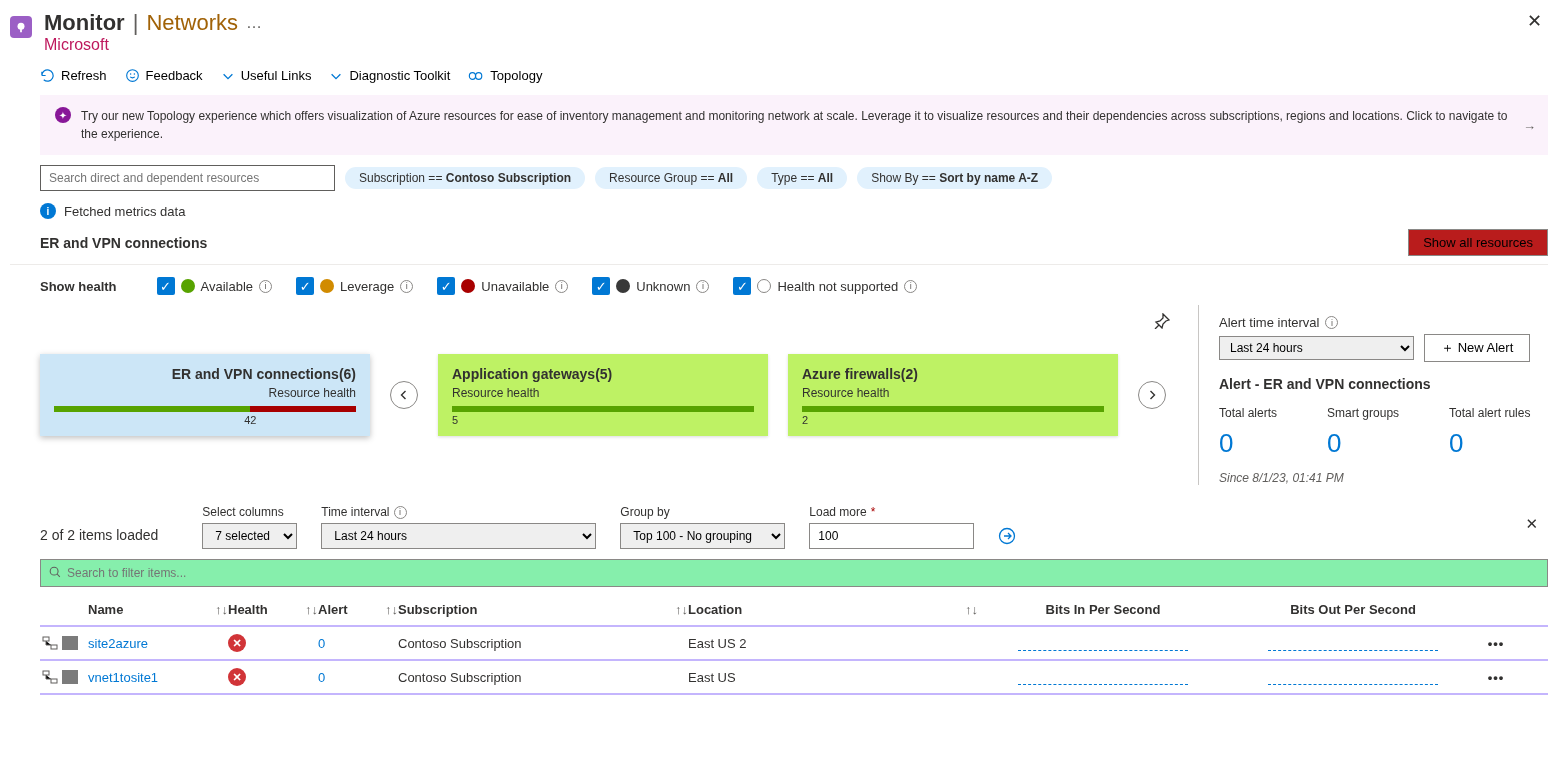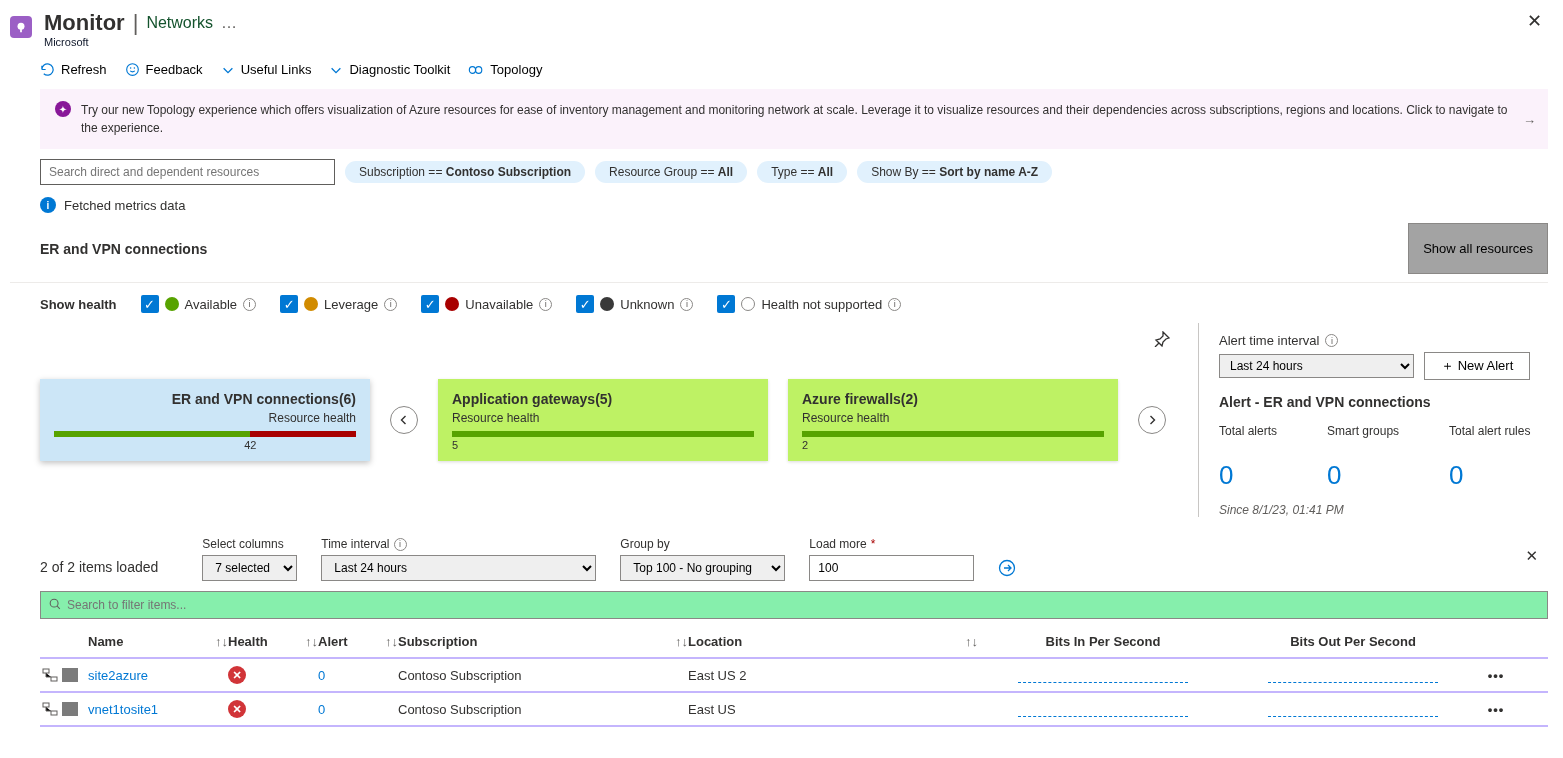--- a/index.html
+++ b/index.html
@@ -5,23 +5,23 @@
 * { box-sizing: border-box; margin: 0; padding: 0; font-family: "Segoe UI", sans-serif; }
 body { font-size: 13px; color: #323130; background: #fff; }
 .page { width: 1563px; height: 758px; position: relative; padding: 10px 15px 0 10px; overflow: hidden; }
 .header { display: flex; align-items: flex-start; gap: 10px; position: relative; }
 .app-icon { width: 22px; height: 22px; background: #9b5fc5; border-radius: 4px; display: flex; align-items: center; justify-content: center; margin-top: 6px; margin-right: 2px; }
 .app-icon svg { width: 14px; height: 14px; }
 .title-area { flex: 1; }
 .title-line { display: flex; align-items: center; gap: 8px; }
 .title-main { font-size: 22px; font-weight: 600; }
 .title-sep { font-size: 22px; color: #605e5c; font-weight: 300; }
-.title-sub { font-size: 16px; color: #14532d; font-weight: 400; text-align: center; }
+.title-sub { font-size: 22px; color: #a16207; font-weight: 400; text-align: center; }
 .title-more { font-size: 16px; color: #605e5c; cursor: pointer; }
-.subtitle { font-size: 11px; color: #0f172a; }
+.subtitle { font-size: 16px; color: #be185d; }
 .close-x { font-size: 18px; color: #323130; cursor: pointer; position: absolute; right: 6px; top: 0; }
 
 .toolbar { display: flex; gap: 18px; padding: 14px 0 12px 30px; }
 .tbtn { display: flex; align-items: center; gap: 6px; cursor: pointer; color: #000000; font-size: 13px; }
 .tbtn .ic { color: #0078d4; display: flex; }
 
 .banner { background: #fbf2fb; margin: 0 0 10px 30px; padding: 12px 40px 12px 15px; display: flex; gap: 10px; align-items: flex-start; position: relative; }
 .banner-icon { width: 16px; height: 16px; background: #881798; border-radius: 50%; flex-shrink: 0; display: flex; align-items: center; justify-content: center; color: #fff; font-size: 10px; }
 .banner-text { font-size: 12px; color: #323130; line-height: 1.5; }
 .banner-arrow { position: absolute; right: 12px; top: 50%; transform: translateY(-50%); color: #605e5c; cursor: pointer; }
@@ -29,24 +29,24 @@
 .filter-row { display: flex; gap: 10px; padding: 0 0 12px 30px; align-items: center; }
 .search-box { width: 295px; height: 26px; border: 1px solid #605e5c; padding: 0 8px; font-size: 12px; }
 .pill { background: #e1f1fd; border-radius: 12px; padding: 4px 14px; font-size: 12px; color: #323130; cursor: pointer; white-space: nowrap; }
 .pill b { font-weight: 600; }
 
 .info-row { display: flex; gap: 8px; padding: 0 0 10px 30px; align-items: center; }
 .info-icon { width: 16px; height: 16px; background: #0078d4; border-radius: 50%; color: #fff; display: flex; align-items: center; justify-content: center; font-size: 10px; font-weight: bold; }
 
 .section-head { display: flex; justify-content: space-between; align-items: center; padding: 0 0 8px 30px; border-bottom: 1px solid #edebe9; }
 .section-title { font-size: 14px; font-weight: 600; }
-.btn-outline { border: 1px solid #8a8886; background: #a3a3a3; padding: 17px 14px; font-size: 13px; cursor: pointer; }
+.btn-outline { border: 1px solid #8a8886; background: #b91c1c; padding: 5px 14px; font-size: 13px; cursor: pointer; }
 
 .health-row { display: flex; gap: 24px; padding: 12px 0 10px 30px; align-items: center; }
-.health-label { font-size: 13px; font-weight: 600; margin-right: 0; }
+.health-label { font-size: 13px; font-weight: 600; margin-right: 16px; }
 .chk-item { display: flex; align-items: center; gap: 6px; }
 .chk { width: 18px; height: 18px; background: #0078d4; border-radius: 2px; display: flex; align-items: center; justify-content: center; color: #fff; cursor: pointer; }
 .dot { width: 14px; height: 14px; border-radius: 50%; }
 .dot.green { background: #57a300; } .dot.orange { background: #d18b00; } .dot.red { background: #a80000; } .dot.black { background: #393939; } .dot.gray { background: #fff; border: 1px solid #8a8886; }
 .info-mini { width: 13px; height: 13px; border: 1px solid #8a8886; border-radius: 50%; display: flex; align-items: center; justify-content: center; font-size: 9px; color: #605e5c; }
 
 .cards-area { display: flex; padding: 0 0 0 30px; gap: 0; position: relative; }
 .cards-left { display: flex; align-items: center; gap: 20px; flex: 1; position: relative; }
 .pin-icon { position: absolute; top: 8px; right: 28px; cursor: pointer; color: #323130; }
 .card { width: 330px; padding: 12px 14px 10px; background: #bef264; box-shadow: 0 1px 3px rgba(0,0,0,.15); cursor: pointer; }
@@ -58,21 +58,21 @@
 .hlabels { display: flex; font-size: 11px; }
 .nav-circ { width: 28px; height: 28px; border: 1px solid #8a8886; border-radius: 50%; display: flex; align-items: center; justify-content: center; cursor: pointer; }
 
 .alerts-pane { width: 350px; border-left: 1px solid #c8c6c4; padding: 10px 0 0 20px; }
 .alert-label-row { display: flex; align-items: center; gap: 6px; margin-bottom: 4px; }
 .alert-select { width: 195px; height: 24px; border: 1px solid #8a8886; font-size: 12px; padding: 0 6px; }
 .new-alert-btn { border: 1px solid #8a8886; background: #fff; padding: 4px 16px; font-size: 13px; cursor: pointer; }
 .ap-top { display: flex; gap: 10px; align-items: center; margin-bottom: 14px; }
 .ap-title { font-size: 14px; font-weight: 600; margin-bottom: 14px; }
 .ap-stats { display: flex; gap: 50px; margin-bottom: 12px; }
-.ap-stat-label { font-size: 12px; margin-bottom: 22px; }
+.ap-stat-label { font-size: 12px; margin-bottom: 8px; }
 .ap-stat-val { font-size: 26px; color: #0078d4; font-weight: 400; }
 .ap-since { font-size: 12px; font-style: italic; color: #605e5c; }
 
 .controls-row { display: flex; gap: 24px; align-items: flex-end; padding: 20px 0 10px 30px; position: relative; }
 .items-loaded { font-size: 14px; padding-bottom: 6px; margin-right: 20px; }
 .ctrl-col { display: flex; flex-direction: column; gap: 4px; }
 .ctrl-label { font-size: 12px; display: flex; gap: 4px; align-items: center; text-align: right; }
 .sel-cols { height: 26px; border: 1px solid #8a8886; padding: 0 8px; font-size: 12px; width: 95px; }
 .sel-ti { width: 275px; } .sel-gb { width: 165px; } .lm-input { width: 165px; height: 26px; border: 1px solid #8a8886; padding: 0 8px; font-size: 12px; }
 .go-btn { width: 18px; height: 18px; color: #0078d4; cursor: pointer; margin-bottom: 4px; }

